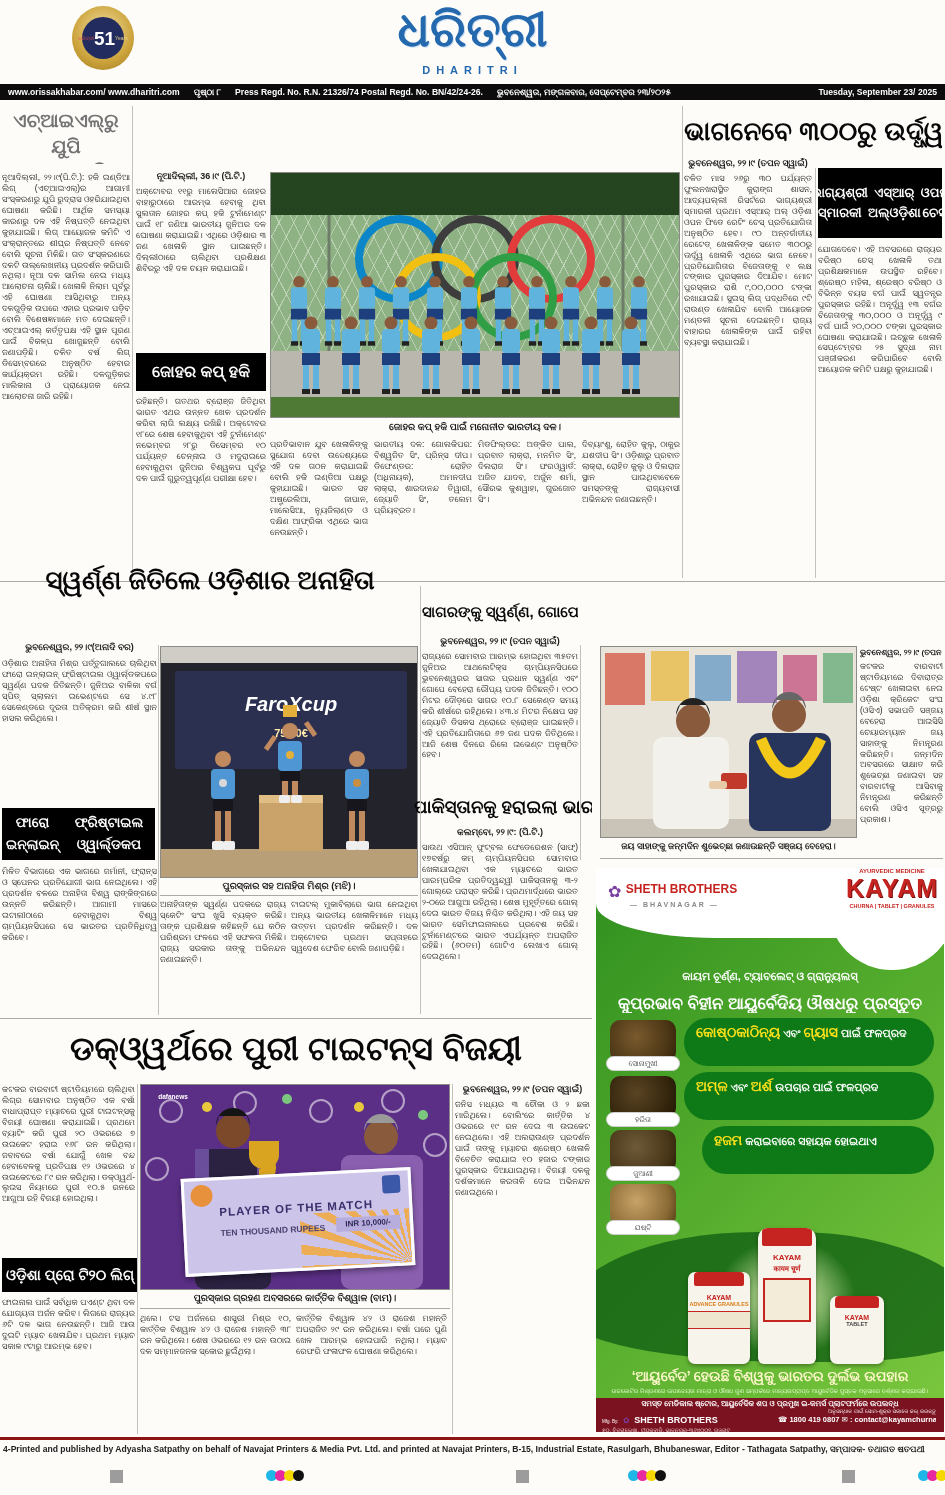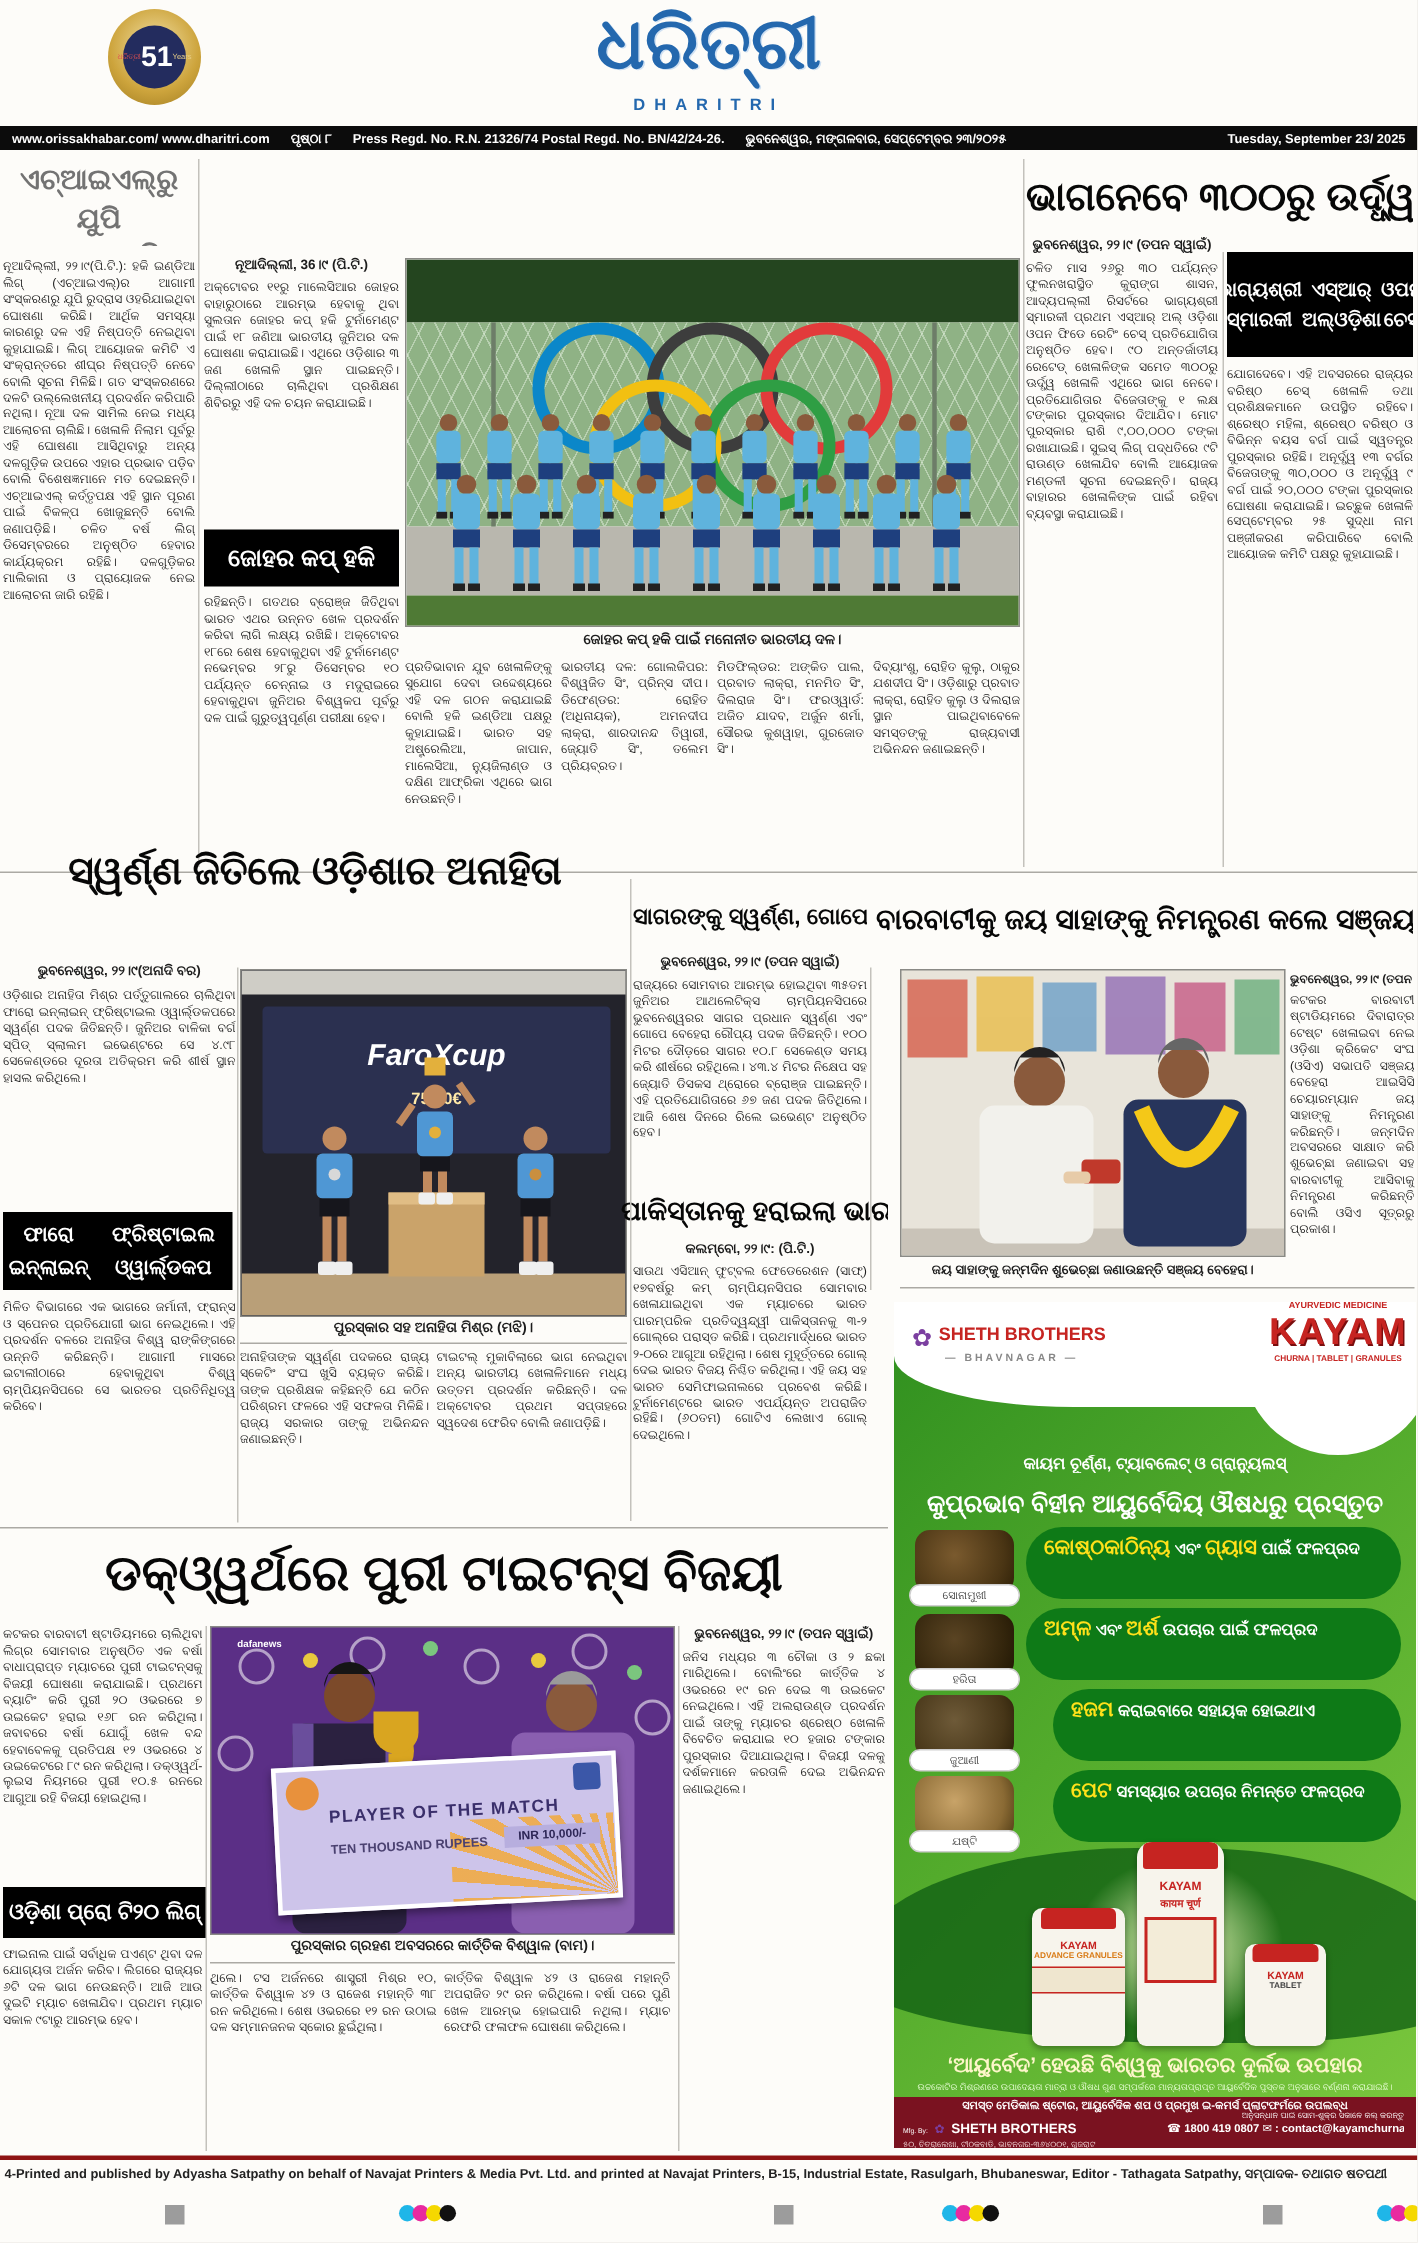--- a/index.html
+++ b/index.html
@@ -223,21 +223,20 @@
   <div class="abs col" style="left:291px;top:899px;width:127px;height:116px;">ଟାଇଟଲ୍ ମୁକାବିଲାରେ ଭାଗ ନେଇଥିବା ଅନ୍ୟ ଭାରତୀୟ ଖେଳାଳିମାନେ ମଧ୍ୟ ଉତ୍ତମ ପ୍ରଦର୍ଶନ କରିଛନ୍ତି। ଦଳ ଅକ୍ଟୋବର ପ୍ରଥମ ସପ୍ତାହରେ ସ୍ୱଦେଶ ଫେରିବ ବୋଲି ଜଣାପଡ଼ିଛି।</div>
 
   <div class="abs hl" style="left:422px;top:592px;width:156px;height:40px;font-size:15px;line-height:40px;">ସାଗରଙ୍କୁ ସ୍ୱର୍ଣ୍ଣ, ଗୋପେଙ୍କୁ ରୌପ୍ୟ</div>
   <div class="abs dl" style="left:422px;top:636px;width:156px;">ଭୁବନେଶ୍ୱର, ୨୨।୯ (ତପନ ସ୍ୱାଇଁ)</div>
   <div class="abs col" style="left:422px;top:651px;width:156px;height:132px;">ରାଜ୍ୟରେ ସୋମବାର ଆରମ୍ଭ ହୋଇଥିବା ୩୫ତମ ଜୁନିଅର ଆଥଲେଟିକ୍ସ ଚାମ୍ପିୟନସିପରେ ଭୁବନେଶ୍ୱରର ସାଗର ପ୍ରଧାନ ସ୍ୱର୍ଣ୍ଣ ଏବଂ ଗୋପେ ବେହେରା ରୌପ୍ୟ ପଦକ ଜିତିଛନ୍ତି। ୧୦୦ ମିଟର ଦୌଡ଼ରେ ସାଗର ୧୦.୮ ସେକେଣ୍ଡ ସମୟ କରି ଶୀର୍ଷରେ ରହିଥିଲେ। ୪୩.୪ ମିଟର ନିକ୍ଷେପ ସହ ଜ୍ୟୋତି ଡିସକସ ଥ୍ରୋରେ ବ୍ରୋଞ୍ଜ ପାଇଛନ୍ତି। ଏହି ପ୍ରତିଯୋଗିତାରେ ୬୭ ଜଣ ପଦକ ଜିତିଥିଲେ। ଆଜି ଶେଷ ଦିନରେ ରିଲେ ଇଭେଣ୍ଟ ଅନୁଷ୍ଠିତ ହେବ।</div>
 
   <div class="abs hl" style="left:414px;top:790px;width:178px;height:34px;font-size:18px;line-height:34px;">ପାକିସ୍ତାନକୁ ହରାଇଲା ଭାରତ</div>
   <div class="abs dl" style="left:422px;top:827px;width:156px;">କଲମ୍ବୋ, ୨୨।୯: (ପି.ଟି.)</div>
   <div class="abs col" style="left:422px;top:842px;width:156px;height:172px;">ସାଉଥ ଏସିଆନ୍ ଫୁଟ୍‌ବଲ ଫେଡେରେଶନ (ସାଫ୍) ୧୭ବର୍ଷରୁ କମ୍ ଚାମ୍ପିୟନସିପର ସୋମବାର ଖେଳାଯାଇଥିବା ଏକ ମ୍ୟାଚରେ ଭାରତ ପାରମ୍ପରିକ ପ୍ରତିଦ୍ୱନ୍ଦ୍ୱୀ ପାକିସ୍ତାନକୁ ୩-୨ ଗୋଲ୍‌ରେ ପରାସ୍ତ କରିଛି। ପ୍ରଥମାର୍ଦ୍ଧରେ ଭାରତ ୨-୦ରେ ଆଗୁଆ ରହିଥିଲା। ଶେଷ ମୁହୂର୍ତ୍ତରେ ଗୋଲ୍ ଦେଇ ଭାରତ ବିଜୟ ନିଶ୍ଚିତ କରିଥିଲା। ଏହି ଜୟ ସହ ଭାରତ ସେମିଫାଇନାଲରେ ପ୍ରବେଶ କରିଛି। ଟୁର୍ନାମେଣ୍ଟରେ ଭାରତ ଏପର୍ଯ୍ୟନ୍ତ ଅପରାଜିତ ରହିଛି। (୬୦ତମ) ଗୋଟିଏ ଲେଖାଏ ଗୋଲ୍ ଦେଇଥିଲେ।</div>
 
-  <div class="abs hl" style="left:584px;top:592px;width:358px;height:44px;font-size:19px;line-height:44px;">ବାରବାଟୀକୁ ଜୟ ସାହାଙ୍କୁ ନିମନ୍ତ୍ରଣ କଲେ ସଞ୍ଜୟ</div>
   <div class="photo" style="left:600px;top:646px;width:257px;height:192px;background:#e8e4da;">
     <svg class="abs" style="left:0;top:0;" width="255" height="190" viewBox="0 0 255 190">
       <g opacity=".9">
         <rect x="4" y="6" width="40" height="52" fill="#d86d5a"></rect>
           <rect x="50" y="4" width="38" height="50" fill="#e9c15a"></rect>
         <rect x="94" y="8" width="36" height="46" fill="#7aa7c9"></rect>
           <rect x="136" y="4" width="40" height="52" fill="#9c7ab8"></rect>
         <rect x="182" y="8" width="34" height="46" fill="#c96a8e"></rect>
           <rect x="222" y="6" width="30" height="50" fill="#79b487"></rect>
       </g>
@@ -347,23 +346,20 @@
     <div class="abs pill" style="left:88px;top:204px;width:250px;height:48px;">
       <span class="kw">ଅମ୍ଳ</span><span class="md"> ଏବଂ </span><span class="kw">ଅର୍ଶ</span><span class="rs"> ଉପଚାର ପାଇଁ ଫଳପ୍ରଦ</span>
     </div>
     <div class="abs ingr" style="left:14px;top:262px;width:66px;height:42px;background:radial-gradient(circle at 40% 40%,#6e5a38,#473618 70%,#2a1f08);"></div>
     <div class="abs ilab" style="left:10px;top:298px;width:72px;height:13px;">ଜୁଆଣୀ</div>
     <div class="abs pill" style="left:106px;top:258px;width:232px;height:48px;">
       <span class="kw">ହଜମ</span><span class="rs"> କରାଇବାରେ ସହାୟକ ହୋଇଥାଏ</span>
     </div>
     <div class="abs ingr" style="left:14px;top:316px;width:66px;height:42px;background:radial-gradient(circle at 40% 40%,#c8a368,#8a6a34 70%,#4e3a14);"></div>
     <div class="abs ilab" style="left:10px;top:352px;width:72px;height:13px;">ଯଷ୍ଟି</div>
-    <div class="abs pill" style="left:106px;top:312px;width:232px;height:48px;">
-      <span class="kw">ପେଟ</span><span class="rs"> ସମସ୍ୟାର ଉପଚାର ନିମନ୍ତେ ଫଳପ୍ରଦ</span>
-    </div>
 
     <div class="abs" style="left:-30px;top:364px;width:420px;height:130px;background:#0c5b12;border-radius:50% 50% 40% 60%/70% 80% 30% 40%;opacity:.75;"></div>
     <div class="abs" style="left:120px;top:370px;width:140px;height:120px;background:radial-gradient(ellipse at center,#f3ffc2,rgba(243,255,194,0) 70%);"></div>
     <div class="abs bottle" style="left:92px;top:404px;width:62px;height:92px;">
       <div class="bcap" style="height:14px;margin:0 6px;"></div>
       <div class="kred" style="font-size:7px;margin-top:8px;">KAYAM</div>
       <div style="font-size:5.5px;font-weight:bold;color:#d97b16;">ADVANCE GRANULES</div>
       <div style="margin-top:4px;height:16px;background:#efe6cf;border-top:1px solid #c62421;border-bottom:1px solid #c62421;"></div>
     </div>
     <div class="abs bottle" style="left:162px;top:360px;width:58px;height:136px;border-radius:10px 10px 6px 6px;">

